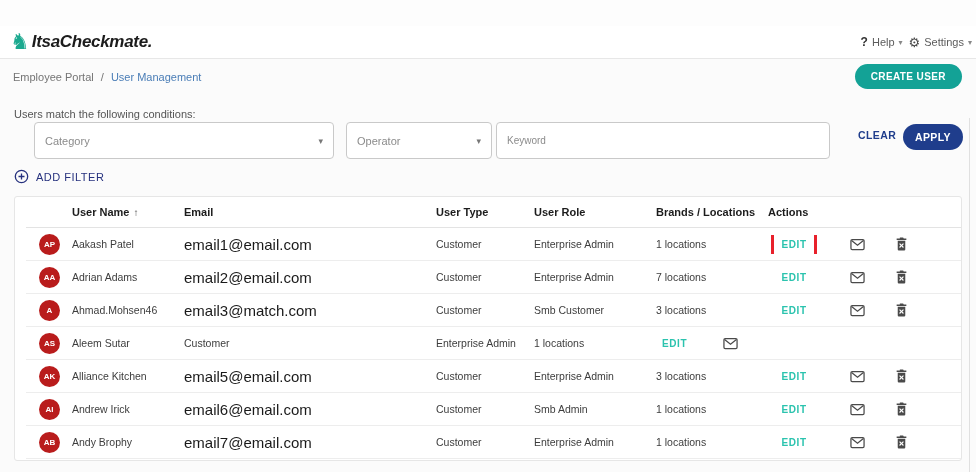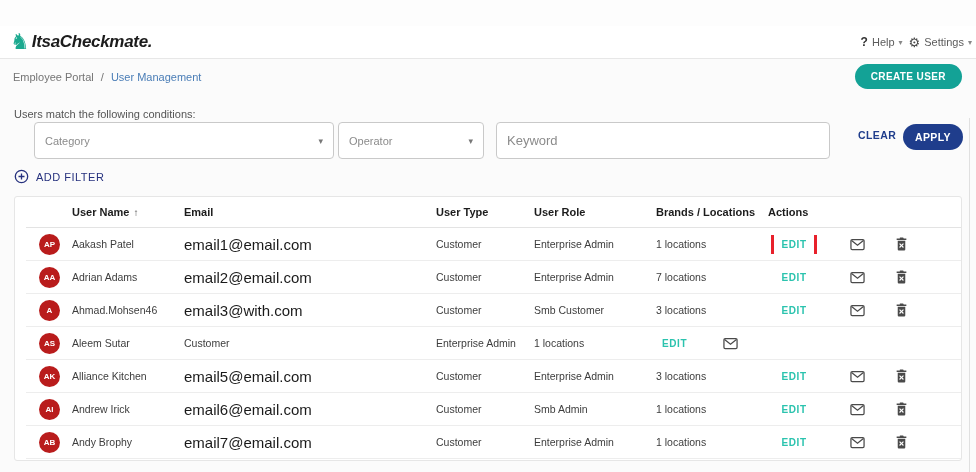--- a/index.html
+++ b/index.html
@@ -36,23 +36,23 @@
     padding:7px 16px; cursor:pointer; }
 
   .cond-label { position:absolute; top:49px; left:14px; font-size:11px; color:#555; }
 
   .filter-box { position:absolute; top:63px; height:37px; background:#fff;
     border:1px solid #c9c9c9; border-radius:4px; display:flex; align-items:center;
     padding:0 10px; font-size:11px; color:#8b8b8b;margin-left:20px; }
   .filter-box .ph { flex:1; }
   .filter-box .dd { color:#777; font-size:9px; }
   #cat-select { left:14px; width:300px; }
-  #op-select { left:318px; width:146px; }
+  #op-select { left:326px; width:146px; }
   #kw-input { left:476px; width:334px; }
-  #kw-input input { border:none; outline:none; width:100%; font-size:13px;
+  #kw-input input { border:none; outline:none; width:100%; font-size:10px;
     font-family:"Liberation Sans",sans-serif; color:#333; background:transparent; }
   #kw-input input::placeholder { color:#8b8b8b; }
 
   .clear-btn { position:absolute; top:70px; left:858px; background:none; border:none;
     color:#1f3d8c; font-size:10.5px; font-weight:700; letter-spacing:.4px; cursor:pointer; }
   .apply-btn { position:absolute; top:65px; left:903px; width:60px; height:26px;
     background:#1f3d8c; color:#fff; border:none; border-radius:13px;
     font-size:10.5px; font-weight:700; letter-spacing:.4px; cursor:pointer; }
 
   .add-filter { position:absolute; top:110px; left:14px; display:flex; align-items:center;
@@ -210,21 +210,21 @@
         </svg>
       </button>
     </div>
   </div>
 
   <div class="trow">
     <div class="cell cell-avatar">
       <span class="avatar">A</span>
     </div>
     <div class="cell">Ahmad.Mohsen46</div>
-    <div class="cell cell-email">email3@with.com</div>
+    <div class="cell cell-email">email3@match.com</div>
     <div class="cell">Customer</div>
     <div class="cell">Smb Customer</div>
     <div class="cell">3 locations</div>
     <div class="cell cell-actions">
       <span class="edit-wrap">
         <button class="edit-btn">EDIT</button>
       </span>
       <button class="icon-btn">
         <svg width="15" height="13" viewBox="0 0 24 20">
           <rect x="1.5" y="2" width="21" height="16" rx="2" fill="none" stroke="#4a4a4a" stroke-width="2"></rect>

